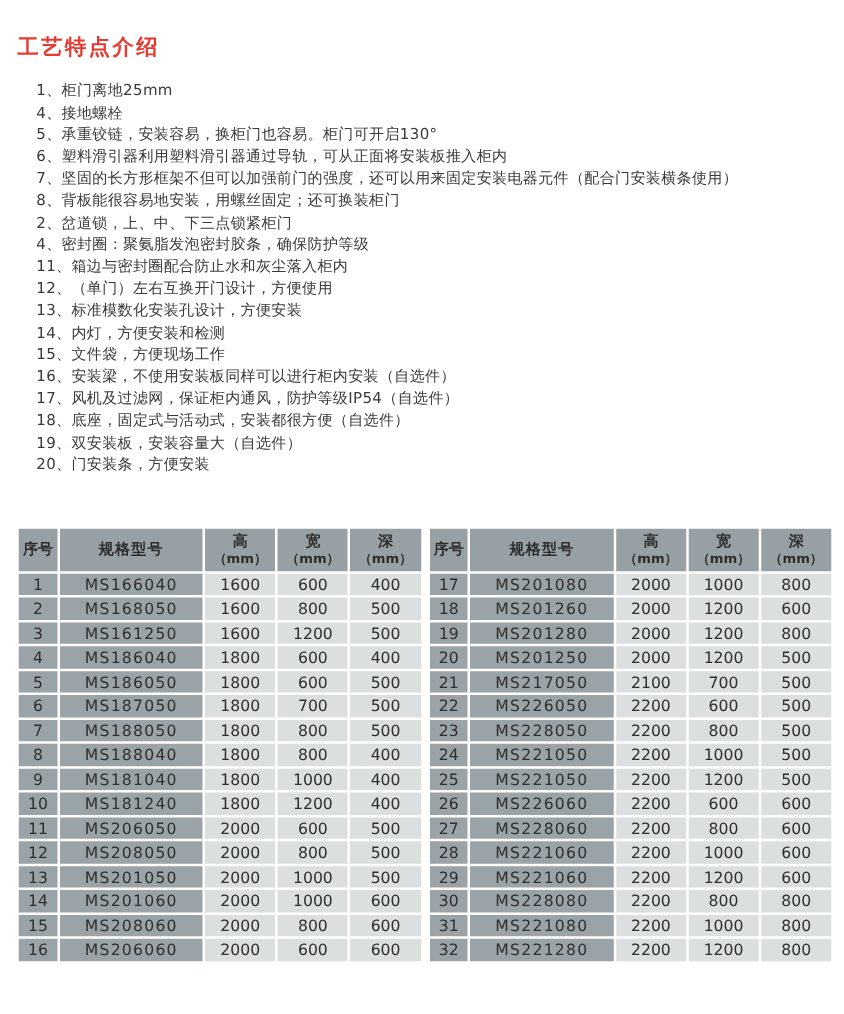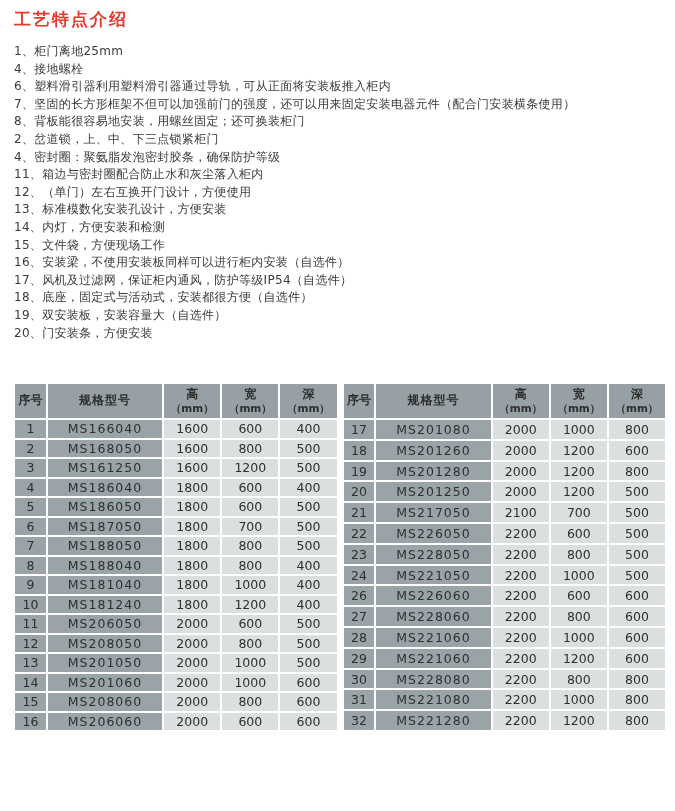--- a/index.html
+++ b/index.html
@@ -1,26 +1,26 @@
 <!DOCTYPE html>
 <html><head>
 <meta charset="utf-8">
 <style>
   html, body { margin:0; padding:0; background:#ffffff; }
   body {
     width:675px; height:811px; overflow:hidden;
     font-family:"DejaVu Sans","Liberation Sans",sans-serif;
     color:#333;
   }
-  .page { padding:6px 8px 0 14px; }
+  .page { padding:24px 8px 0 14px; }
   .page-title {
     color:#e8392f; font-size:17px; font-weight:bold;
     letter-spacing:2px; margin:2px 0 12px 0;
   }
-  .feature-list { margin:0; }
+  .feature-list { margin:15px; }
   .feature-item {
     font-size:12px; line-height:17.6px; color:#3a3a3a;
     letter-spacing:0.3px; white-space:nowrap;
   }
   .tables { display:flex; gap:3px; margin-top:40px; margin-left:-1px; }
   table.spec-table {
     border-collapse:separate; border-spacing:2px; background:#fff;
     table-layout:fixed;
   }
   th, td { text-align:center; vertical-align:middle; padding:0; }
@@ -39,20 +39,21 @@
 </head>
 <body>
 
 <div class="page">
 
   <div class="page-title">工艺特点介绍</div>
 
   <div class="feature-list">
       <div class="feature-item">1、柜门离地25mm</div>
       <div class="feature-item">4、接地螺栓</div>
+      <div class="feature-item">5、承重铰链，安装容易，换柜门也容易。柜门可开启130°</div>
       <div class="feature-item">6、塑料滑引器利用塑料滑引器通过导轨，可从正面将安装板推入柜内</div>
       <div class="feature-item">7、坚固的长方形框架不但可以加强前门的强度，还可以用来固定安装电器元件（配合门安装横条使用）</div>
       <div class="feature-item">8、背板能很容易地安装，用螺丝固定；还可换装柜门</div>
       <div class="feature-item">2、岔道锁，上、中、下三点锁紧柜门</div>
       <div class="feature-item">4、密封圈：聚氨脂发泡密封胶条，确保防护等级</div>
       <div class="feature-item">11、箱边与密封圈配合防止水和灰尘落入柜内</div>
       <div class="feature-item">12、（单门）左右互换开门设计，方便使用</div>
       <div class="feature-item">13、标准模数化安装孔设计，方便安装</div>
       <div class="feature-item">14、内灯，方便安装和检测</div>
       <div class="feature-item">15、文件袋，方便现场工作</div>
@@ -270,20 +271,27 @@
             <td class="c-dim">500</td>
           </tr>
           <tr>
             <td class="c-idx">24</td>
             <td class="c-model">MS221050</td>
             <td class="c-dim">2200</td>
             <td class="c-dim">1000</td>
             <td class="c-dim">500</td>
           </tr>
           <tr>
+            <td class="c-idx">25</td>
+            <td class="c-model">MS221050</td>
+            <td class="c-dim">2200</td>
+            <td class="c-dim">1200</td>
+            <td class="c-dim">500</td>
+          </tr>
+          <tr>
             <td class="c-idx">26</td>
             <td class="c-model">MS226060</td>
             <td class="c-dim">2200</td>
             <td class="c-dim">600</td>
             <td class="c-dim">600</td>
           </tr>
           <tr>
             <td class="c-idx">27</td>
             <td class="c-model">MS228060</td>
             <td class="c-dim">2200</td>

